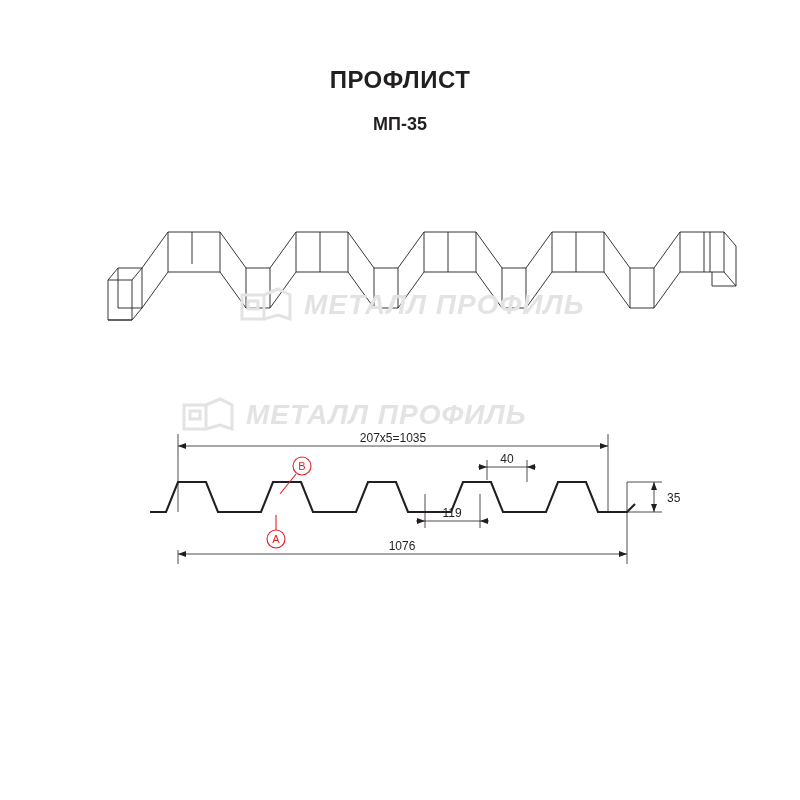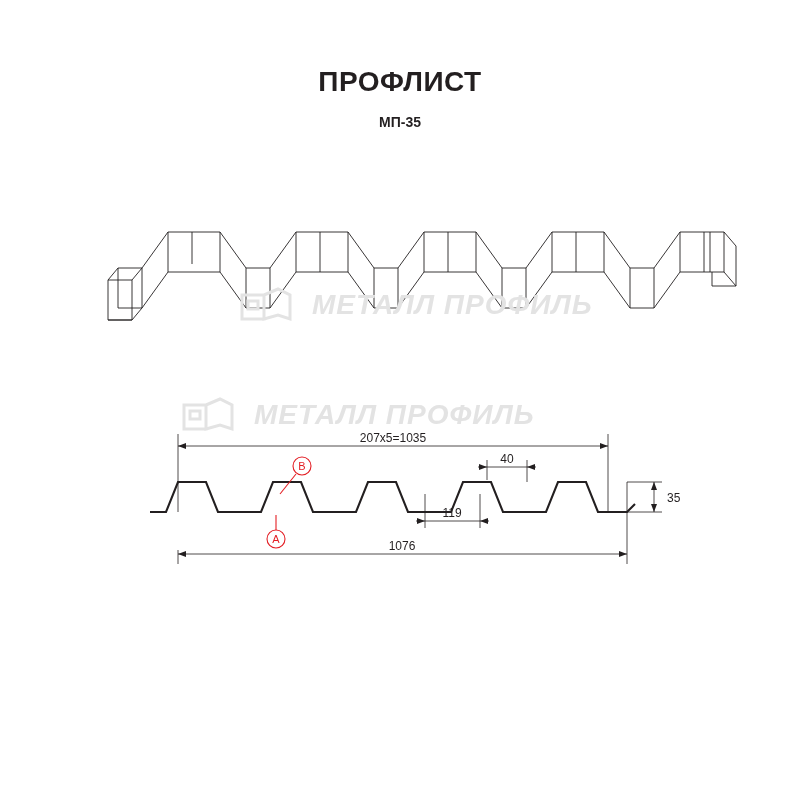--- a/index.html
+++ b/index.html
@@ -18,32 +18,32 @@
   .page {
     position: absolute;
     inset: 0;
   }
   .title {
     position: absolute;
     top: 66px;
     left: 0;
     width: 800px;
     text-align: center;
-    font-size: 28px;
+    font-size: 24px;
     font-weight: bold;
     letter-spacing: 0.5px;
     color: #231f20;
   }
   .subtitle {
     position: absolute;
     top: 114px;
     left: 0;
     width: 800px;
     text-align: center;
-    font-size: 14px;
+    font-size: 18px;
     font-weight: bold;
     color: #231f20;
   }
   .footer-note {
     position: absolute;
     top: 703px;
     left: 0;
     width: 800px;
     text-align: center;
     font-size: 17px;
@@ -63,21 +63,21 @@
     left: 130px;
     top: 420px;
     width: 560px;
     height: 160px;
   }
   .wm {
     position: absolute;
     pointer-events: none;
     display: flex;
     align-items: center;
-    gap: 18px;
+    gap: 10px;
     opacity: 1;
   }
   .wm-text {
     font-size: 28px;
     font-weight: bold;
     font-style: italic;
     color: #e3e3e3;
     letter-spacing: 1px;
     white-space: nowrap;
   }

